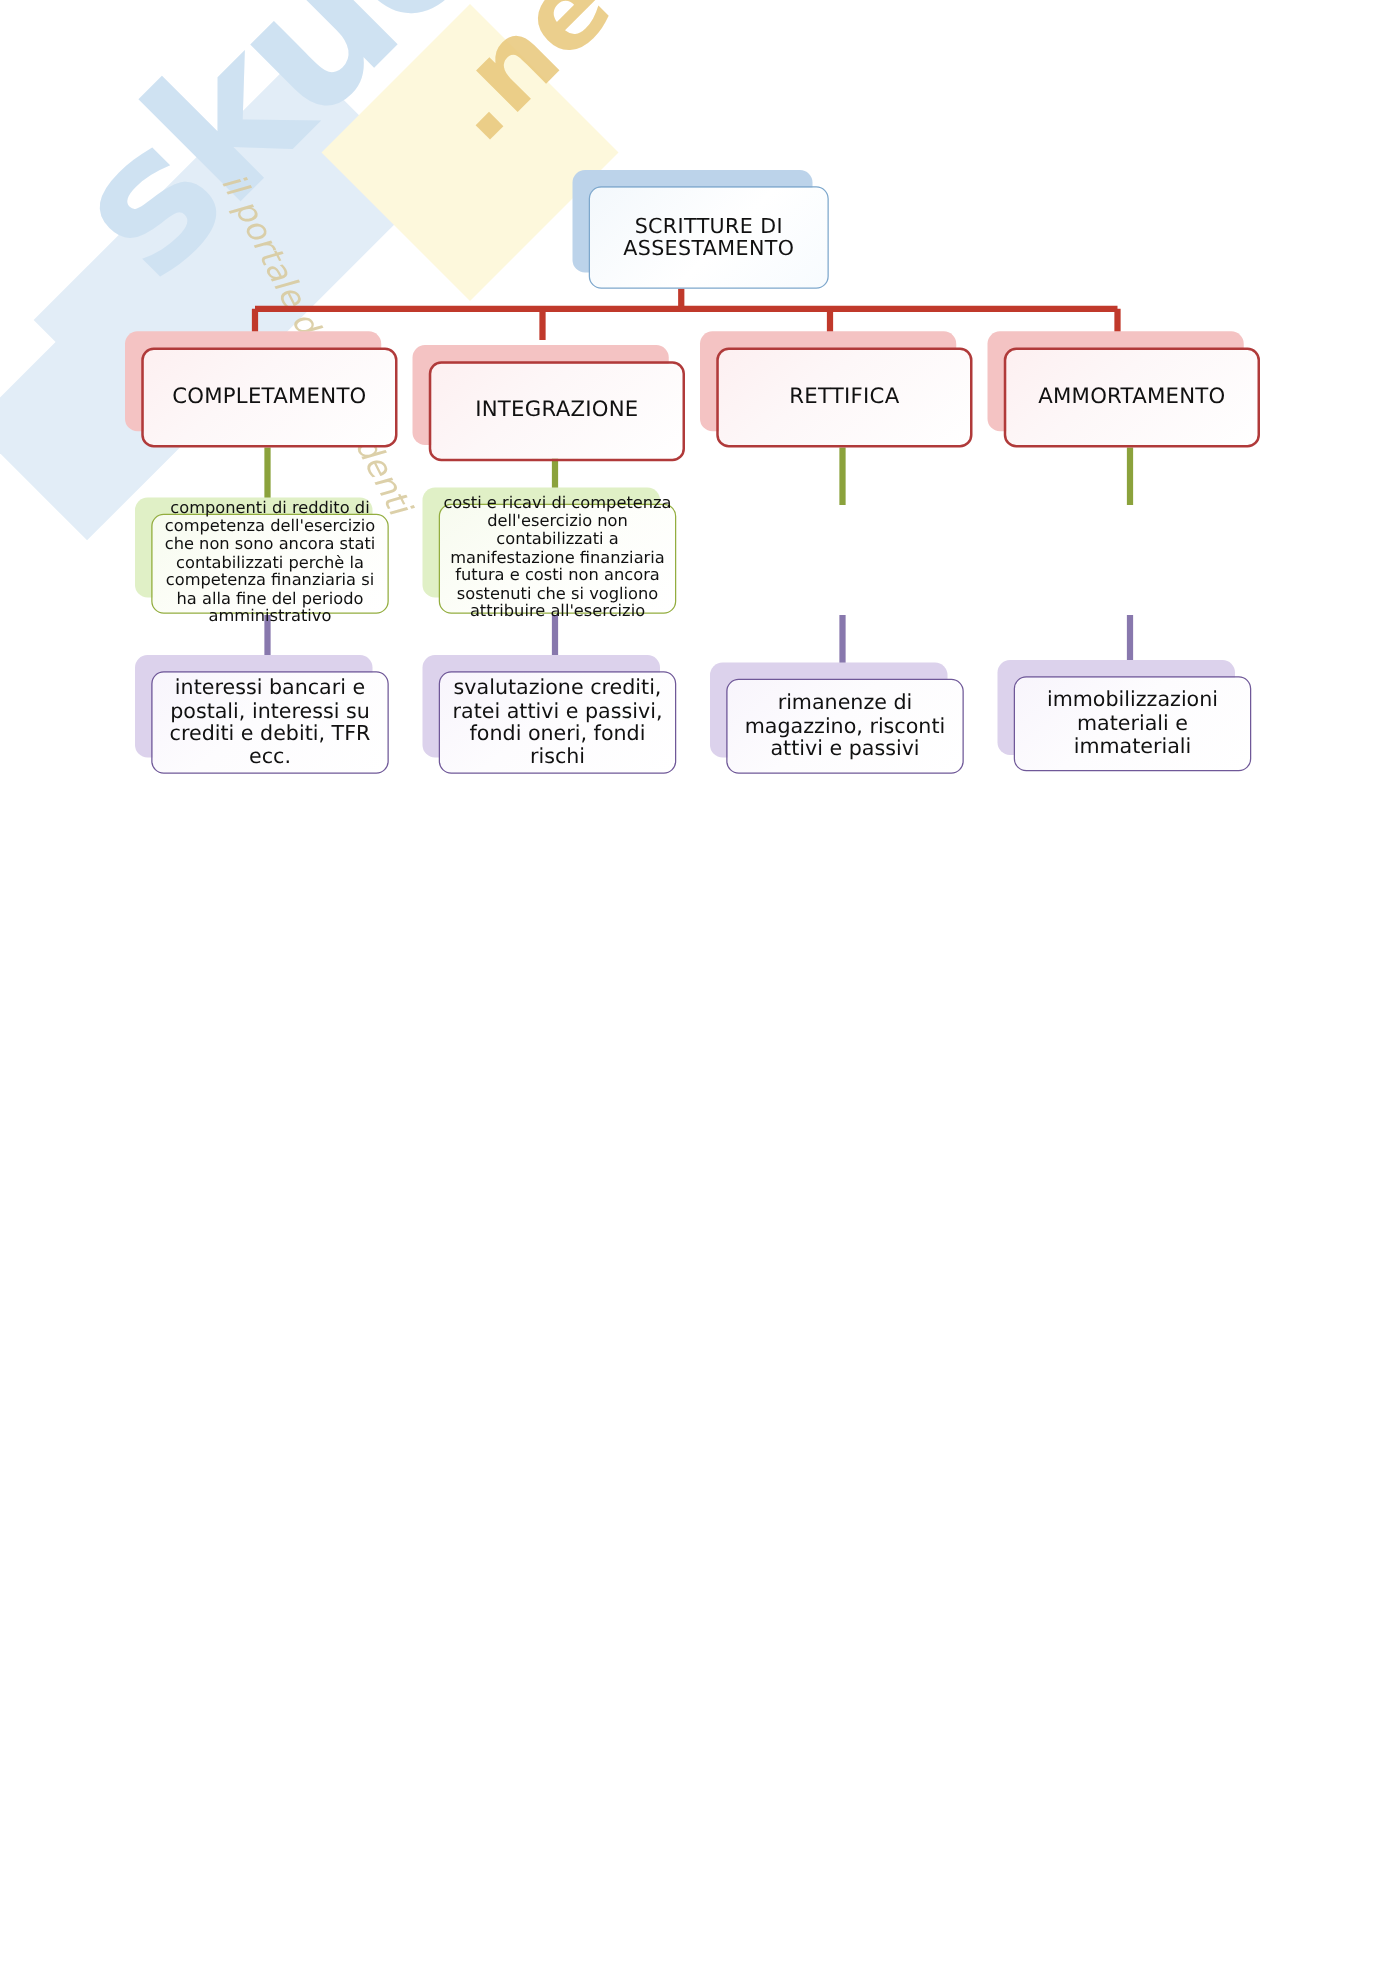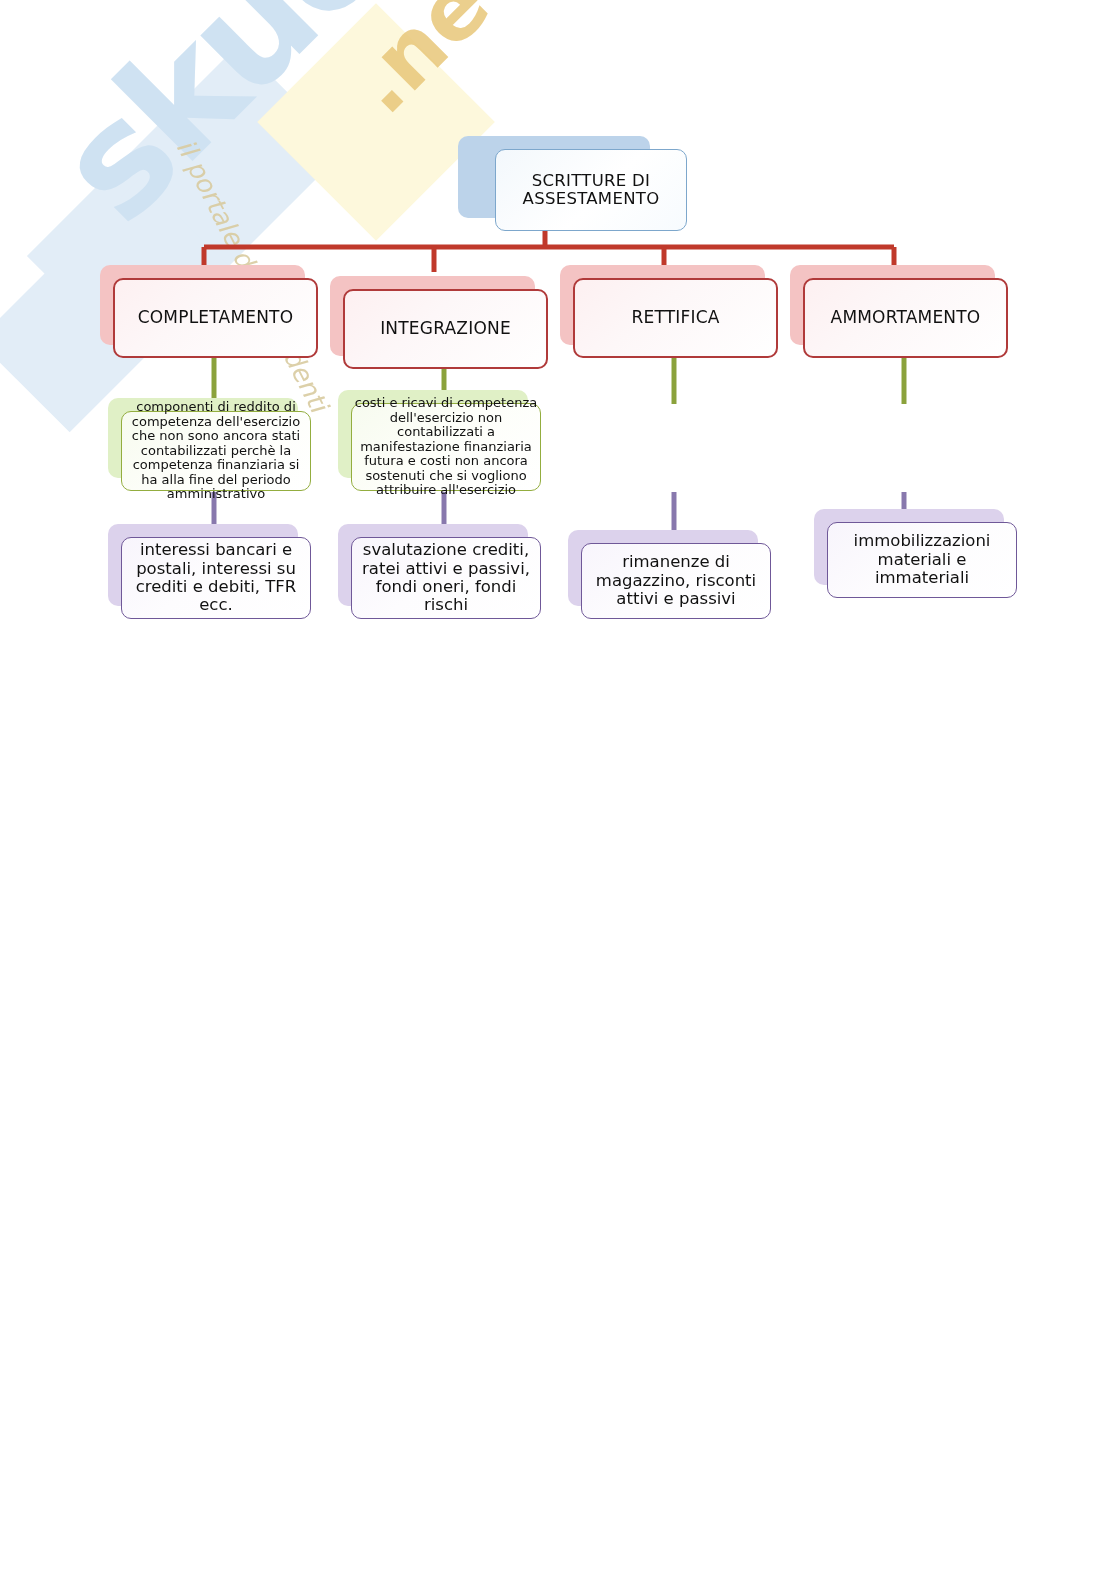--- a/index.html
+++ b/index.html
@@ -126,21 +126,20 @@
     line-height: 1.12;
   }
 
   
   .node-root .shadow { background: #bcd3ea; }
   .node-root .face {
     border: 1.5px solid #7da7cc;
     background: linear-gradient(135deg,#f3f8fc 0%, #ffffff 55%, #f7fbfe 100%);
     font-size: 16.5px;
     letter-spacing: .3px;
-    margin-left: 24px;
   }
 
   
   .node-cat .shadow { background: #f4c3c3; }
   .node-cat .face {
     border: 2px solid #b03a3a;
     background: linear-gradient(140deg,#fdf0f1 0%, #fdf7f8 40%, #ffffff 100%);
     font-size: 17px;
     letter-spacing: .2px;
   }
@@ -244,18 +243,18 @@
   <div class="node node-ex" style="left:338px; top:524px; width:190px; height:82px;">
     <div class="shadow"></div>
     <div class="face">svalutazione crediti, ratei attivi e passivi, fondi oneri, fondi rischi</div>
   </div>
 
   <div class="node node-ex" style="left:568px; top:530px; width:190px; height:76px;">
     <div class="shadow"></div>
     <div class="face">rimanenze di magazzino, risconti attivi e passivi</div>
   </div>
 
-  <div class="node node-ex" style="left:798px; top:509px; width:190px; height:76px;margin-left:16px;">
+  <div class="node node-ex" style="left:798px; top:528px; width:190px; height:76px;">
     <div class="shadow"></div>
     <div class="face">immobilizzazioni materiali e immateriali</div>
   </div>
 
 </div>
 
 </body></html>

